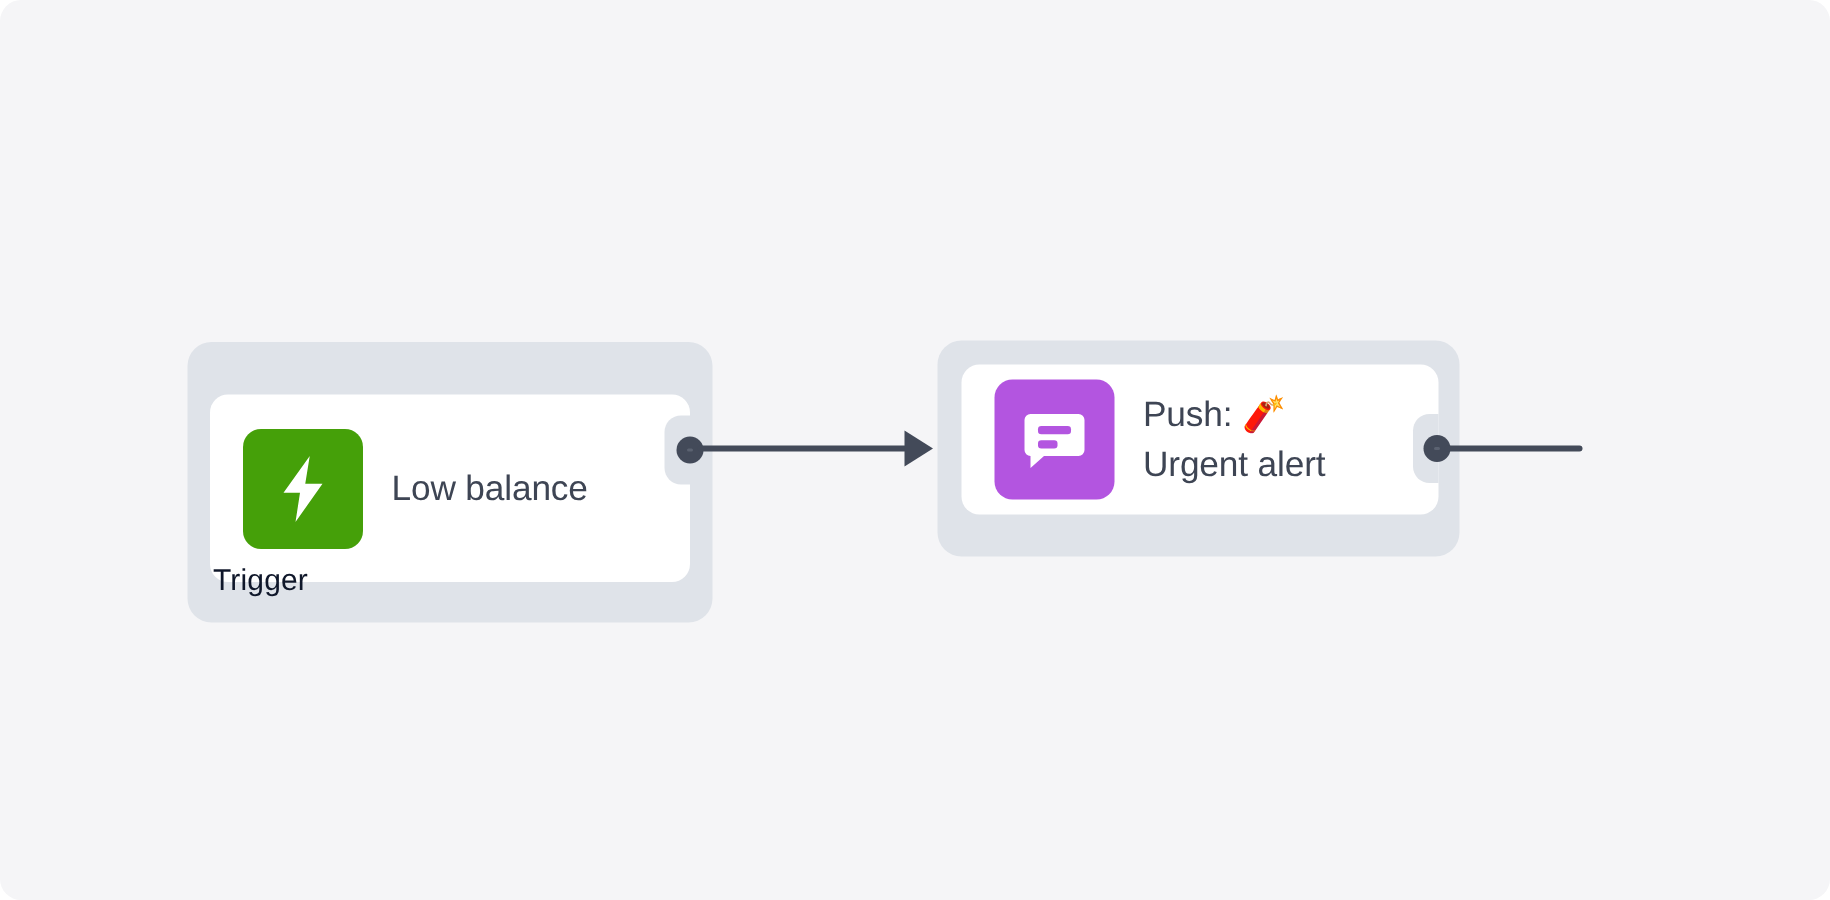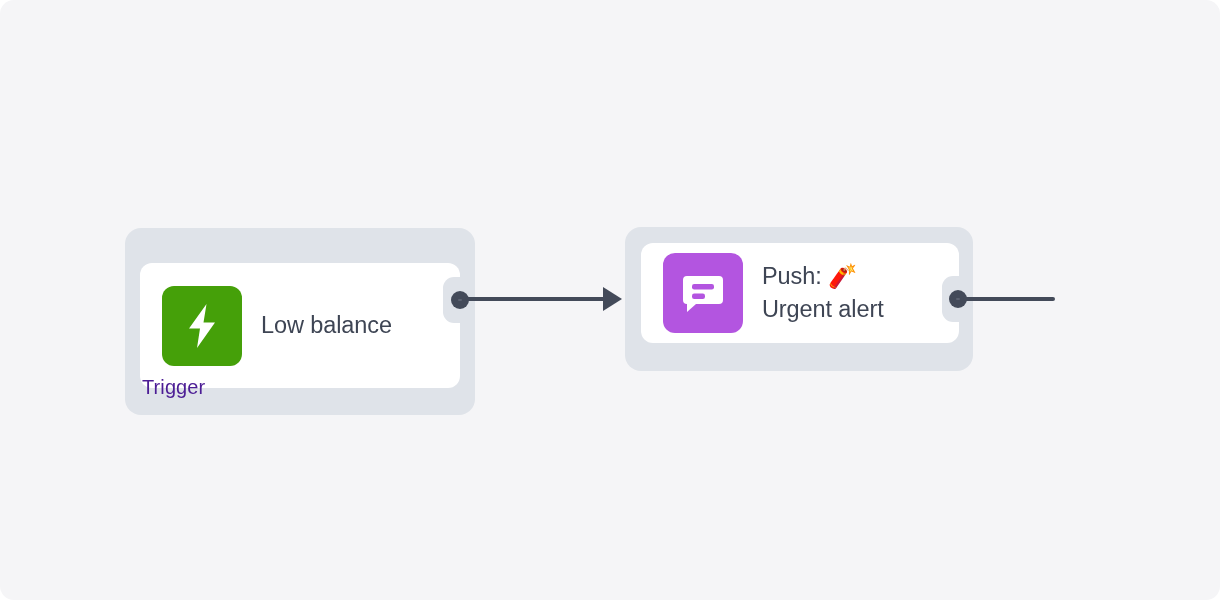--- a/index.html
+++ b/index.html
@@ -65,21 +65,21 @@
     letter-spacing: -0.1px;
     white-space: pre-line;
     font-weight: 400;
   }
 
   
   .group-label {
     position: absolute;
     font-size: 20px;
     line-height: 24px;
-    color: #4c1d95;
+    color: #0f172a;
     letter-spacing: 0.1px;
   }
 
   
   .port-notch {
     position: absolute;
     width: 17px;
     height: 46px;
     background: #dfe3e9;
     border-top-left-radius: 11px;

